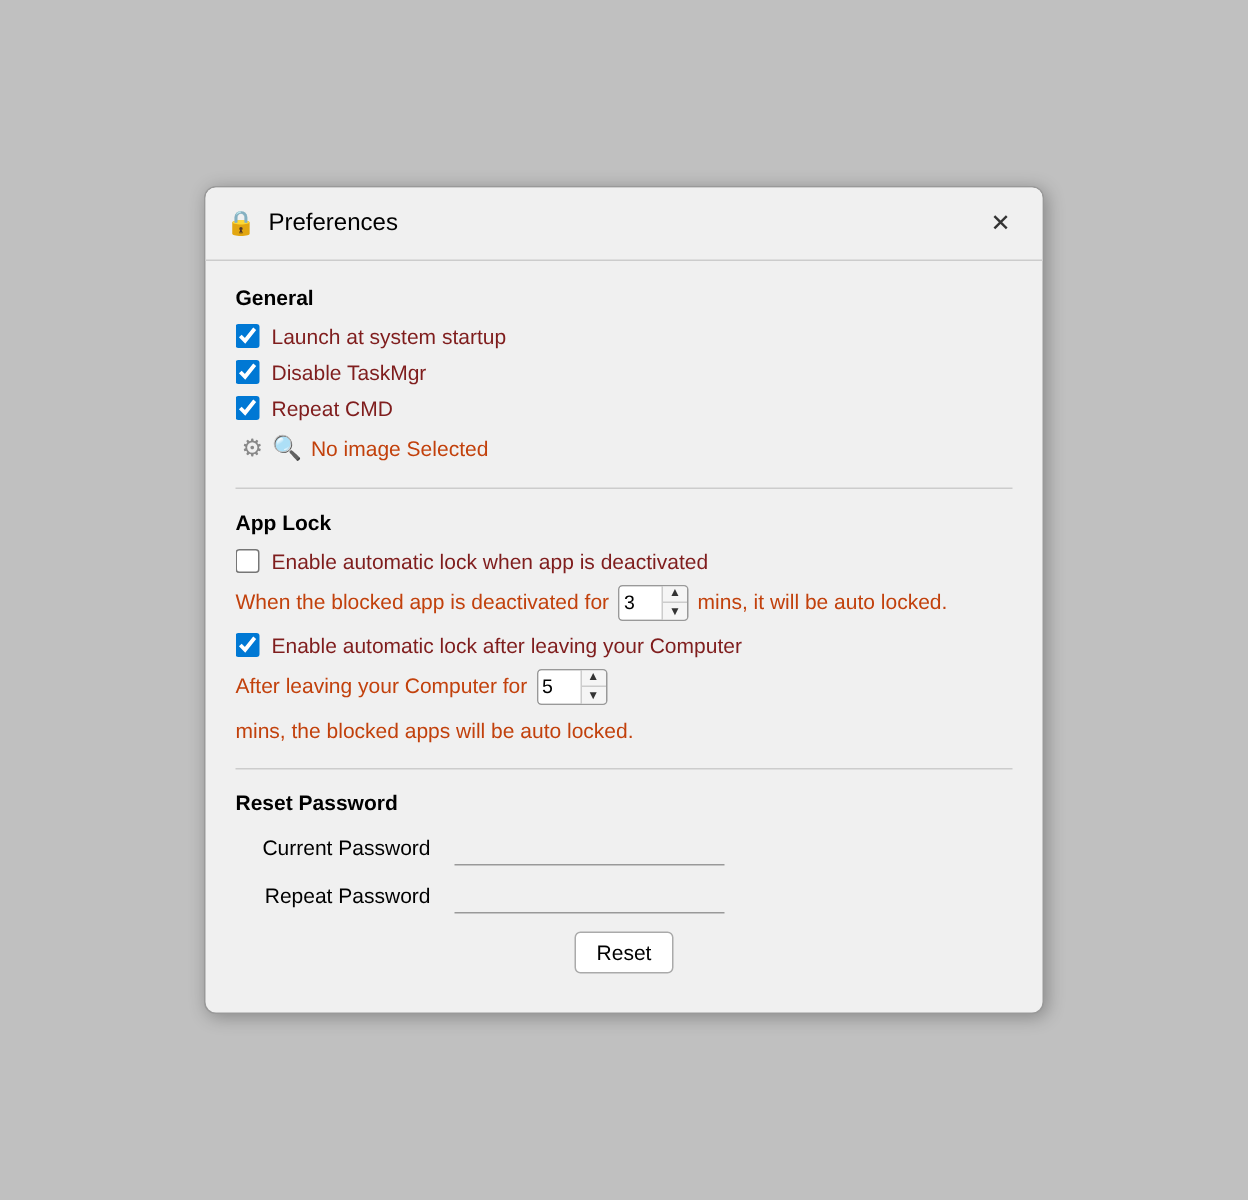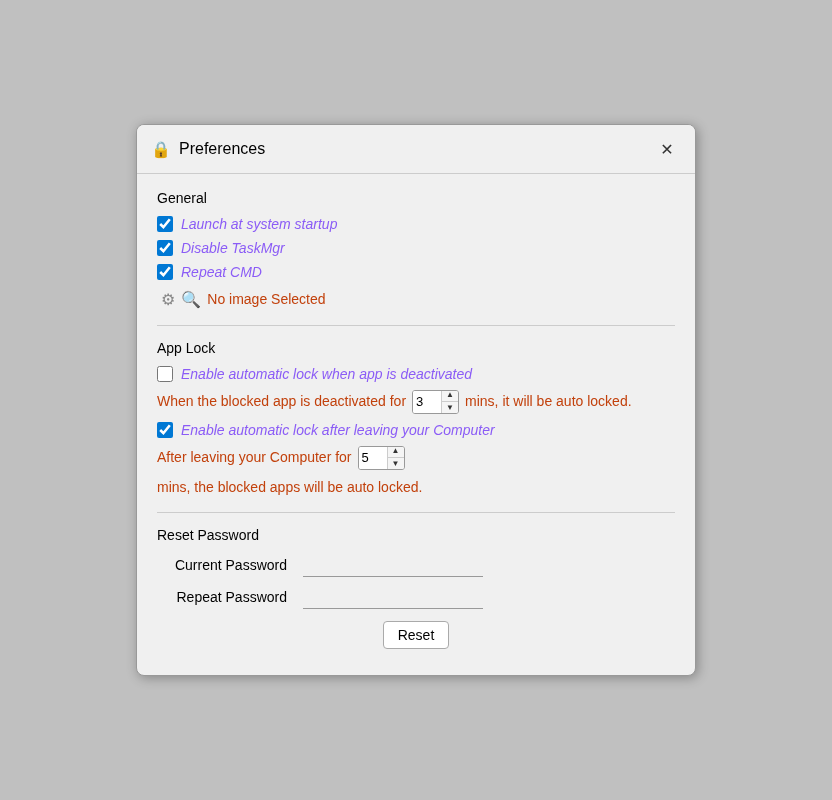--- a/index.html
+++ b/index.html
@@ -74,21 +74,21 @@
 
     .content {
       padding: 16px 20px;
     }
 
     .section {
       margin-bottom: 0;
     }
 
     .section-title {
-      font-weight: 400;
+      font-weight: 700;
       font-size: 14px;
       margin-bottom: 10px;
       color: #000;
     }
 
     .divider {
       border: none;
       border-top: 1px solid #ccc;
       margin: 14px 0;
     }
@@ -102,23 +102,22 @@
 
     .checkbox-row input[type="checkbox"] {
       width: 16px;
       height: 16px;
       accent-color: #0078d4;
       cursor: pointer;
       flex-shrink: 0;
     }
 
     .checkbox-label {
-      color: #8b5cf6;
-      font-size: 14px;
-      font-style: italic;
+      color: #7f1d1d;
+      font-size: 14px;
     }
 
     .image-row {
       display: flex;
       align-items: center;
       gap: 6px;
       margin-left: 4px;
       margin-top: 4px;
       color: #888;
       font-size: 14px;

